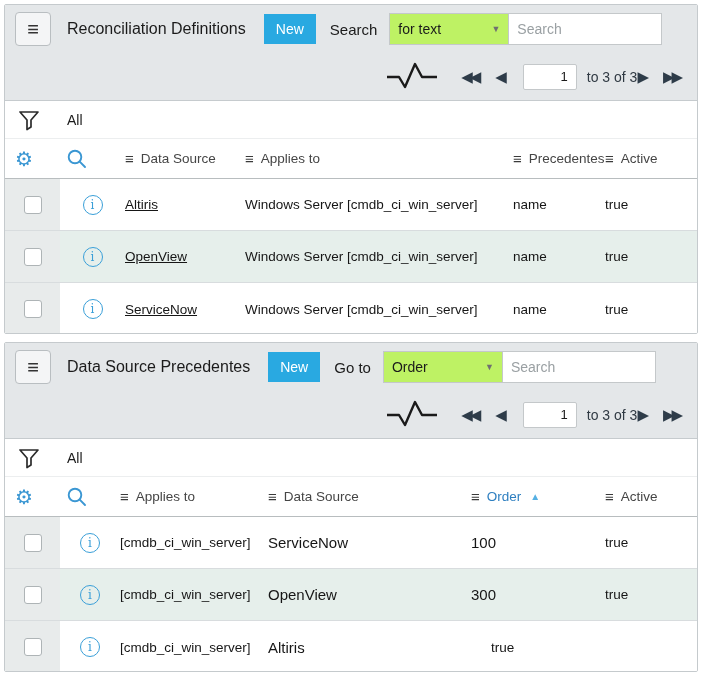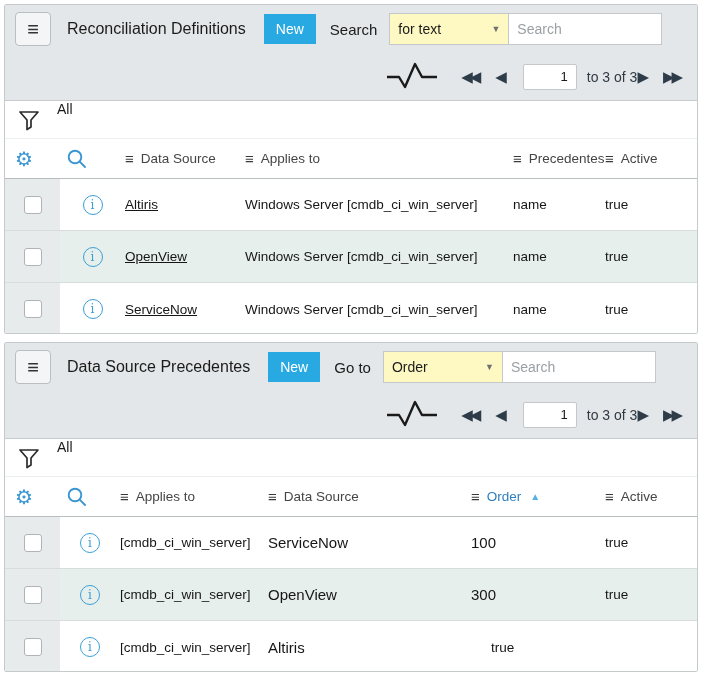--- a/index.html
+++ b/index.html
@@ -11,40 +11,40 @@
 
   
   .hdr { height:48px; background:#e4e7e9; display:flex; align-items:center; }
   .hamburger-btn { width:36px; height:34px; margin-left:10px; background:#f4f5f6; border:1px solid #b9bec1;
     border-radius:4px; display:flex; align-items:center; justify-content:center;
     font-size:20px; color:#333; cursor:pointer; line-height:1; }
   .title { font-size:16px; color:#1b1b1b; margin-left:16px; white-space:nowrap; }
   .new-btn { margin-left:18px; background:#29a9e1; color:#fff; border:none; border-radius:0;
     font-size:14px; padding:7px 12px; font-family:"Liberation Sans",sans-serif; cursor:pointer; }
   .mode-label { font-size:15px; color:#1b1b1b; margin-left:14px; white-space:nowrap; }
-  .fake-select { margin-left:12px; width:120px; height:32px; background:#fef9c3; border:1px solid #c4c8ca;
+  .fake-select { margin-left:12px; width:120px; height:32px; background:#bef264; border:1px solid #c4c8ca;
     display:flex; align-items:center; padding:0 8px; font-size:14px; color:#1b1b1b; cursor:pointer; }
   .fake-select .caret { margin-left:auto; font-size:9px; color:#707070; }
   .hdr-search { width:153px; height:32px; border:1px solid #c4c8ca; border-left:none; padding:0 8px;
     font-size:14px; color:#1b1b1b; font-family:"Liberation Sans",sans-serif; outline:none; }
   .hdr-search::placeholder { color:#9aa0a3; }
 
   
   .pager { height:48px; background:#e4e7e9; border-bottom:1px solid #c6cbce;
     display:flex; align-items:center; justify-content:flex-end; padding-right:14px; }
   .pulse { margin-right:22px; display:flex; align-items:center; }
   .pg-arrow { font-size:15px; color:#2e3c49; cursor:pointer; line-height:1; user-select:none; }
   .pg-arrow.dbl { letter-spacing:-3px; margin-right:3px; }
   .pg-arrow + .pg-arrow { margin-left:14px; }
   .page-input { width:54px; height:26px; margin:0 10px 0 16px; border:1px solid #c4c8ca; border-radius:2px;
     text-align:right; font-size:13px; padding:0 8px; color:#1b1b1b; font-family:"Liberation Sans",sans-serif; outline:none; }
   .range-text { font-size:14px; color:#303a43; white-space:nowrap; }
 
   
-  .filter-row { height:38px; background:#fff; display:flex; border-bottom:1px solid #eceeef; }
+  .filter-row { height:38px; background:#fff; display:flex; align-items:center; border-bottom:1px solid #eceeef;gap:10px; }
   .funnel { margin-left:12px; display:flex; align-items:center; cursor:pointer; }
   .filter-label { font-size:14px; color:#1b1b1b; margin-left:16px; }
 
   
   .p1-grid { display:grid; grid-template-columns:55px 65px 120px 268px 92px 1fr; }
   .p2-grid { display:grid; grid-template-columns:55px 60px 148px 203px 114px 1fr; }
 
   .col-hdr { height:40px; align-items:center; border-bottom:1px solid #b8bdbf; background:#fff; }
   .gear-cell { display:flex; align-items:center; padding-left:10px; }
   .gear { font-size:20px; color:#3b97d3; cursor:pointer; line-height:1; }

